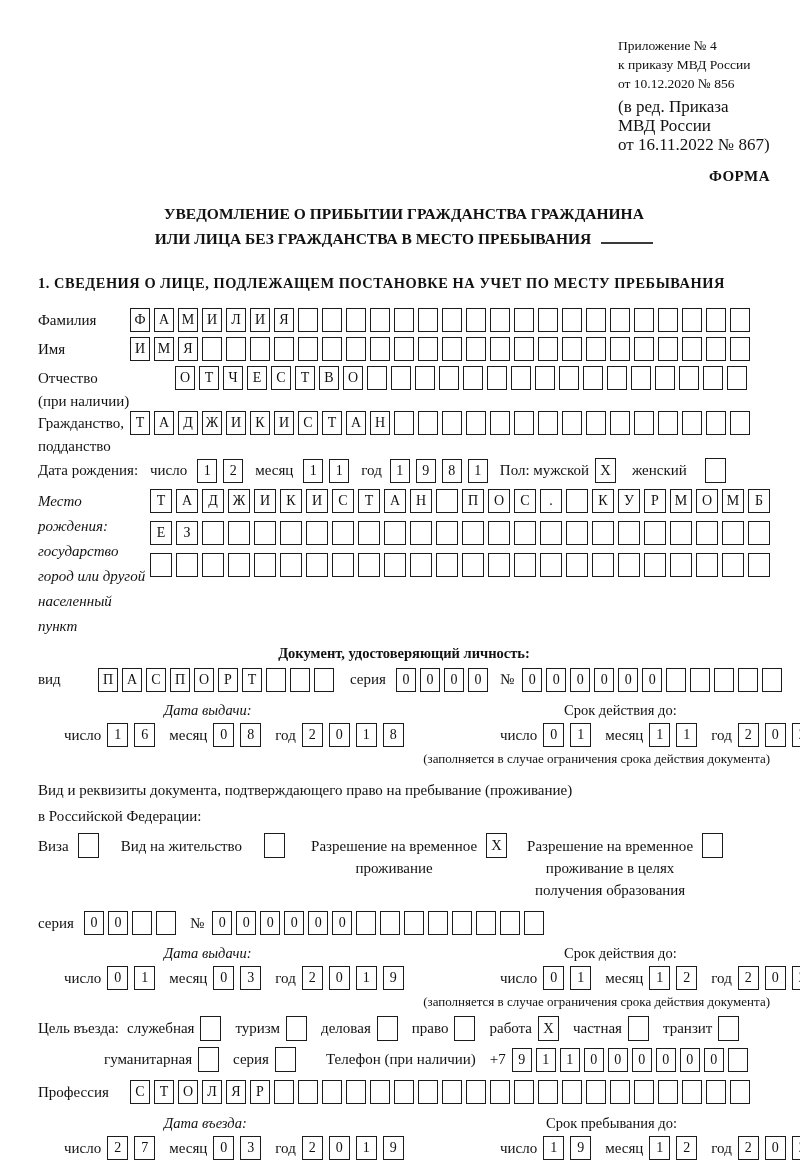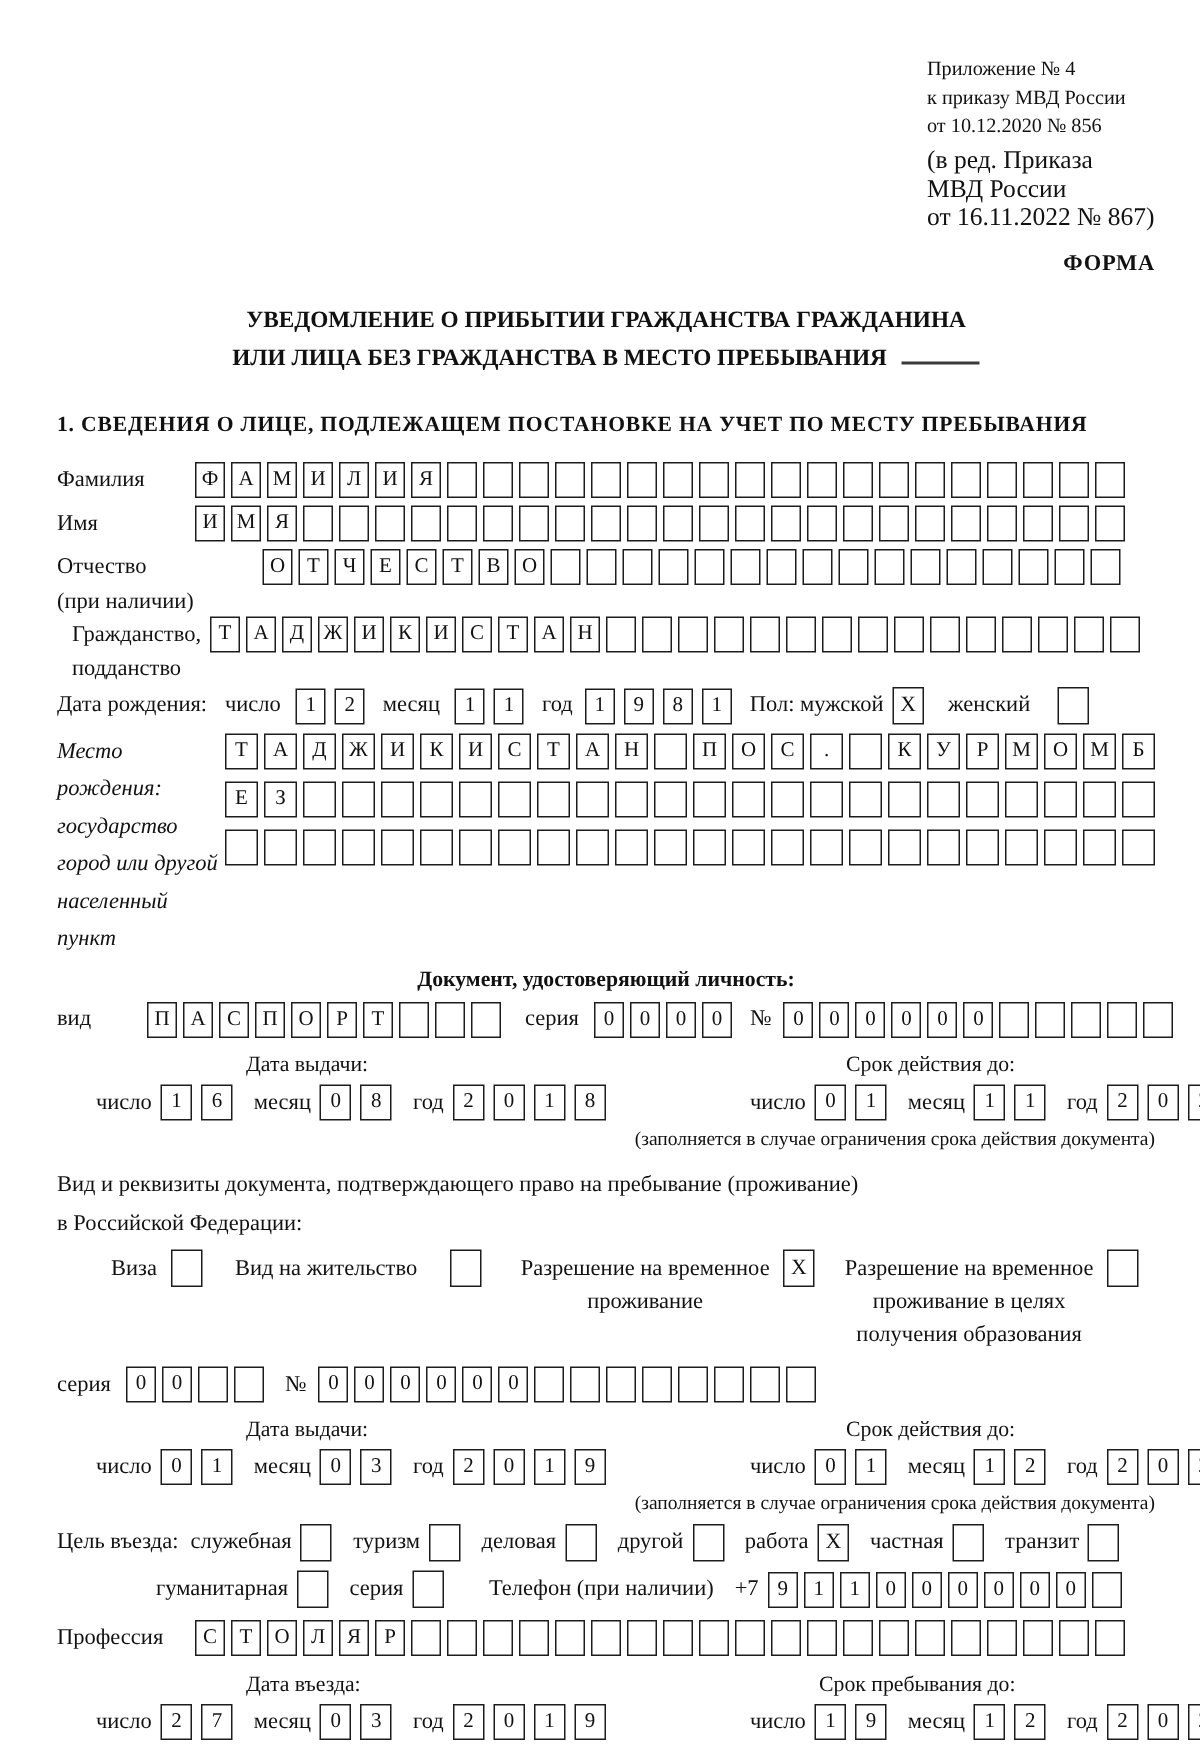--- a/index.html
+++ b/index.html
@@ -41,33 +41,33 @@
         display:flex;align-items:center;justify-content:center;font-size:14.5px;}
 
   
   .doc-header{text-align:center;font-weight:bold;font-size:14.5px;margin-top:6px;}
 
   
   .datesec{display:flex;margin-top:8px;align-items:flex-start;}
   .ds-left{flex:none;width:430px;}
   .ds-right{flex:1;}
   .dhdr{font-size:14.5px;line-height:20px;}
-  .ds-left .dhdr{margin-left:126px;}
+  .ds-left .dhdr{margin-left:126px;font-style:italic;}
   .ds-right .dhdr{margin-left:96px;}
   .dgroup{display:flex;align-items:center;gap:6px;margin-top:3px;}
   .ds-left .dgroup{margin-left:26px;}
   .ds-right .dgroup{margin-left:32px;}
   .dgroup .boxes{gap:6px;}
   .dgroup .cell{width:21px;}
   .note-right{text-align:right;font-size:13px;margin-top:3px;line-height:17px;}
 
   .intro{margin-top:10px;line-height:26px;}
 
   
-  .optrow{display:flex;align-items:flex-start;margin-top:4px;margin-left:36px;}
+  .optrow{display:flex;align-items:flex-start;margin-top:4px;}
   .opt{display:flex;align-items:flex-start;}
   .opt .olbl{line-height:26px;}
   .olines{text-align:center;line-height:22px;padding-top:2px;}
   .optrow .checkbox{margin-left:9px;}
 
   .serialrow{display:flex;align-items:center;margin-top:10px;}
   .serialrow .slbl{margin-right:10px;}
   .serialrow .num{margin:0 8px 0 14px;}
 
   .purpose-row{display:flex;align-items:center;margin-top:6px;}
@@ -192,21 +192,21 @@
         <span class="cell"></span>
         <span class="cell"></span>
         <span class="cell"></span>
         <span class="cell"></span>
         <span class="cell"></span>
         <span class="cell"></span>
         <span class="cell"></span>
       </span>
   </div>
 
-  <div class="frow" style="margin-top:0;margin-left:10px;">
+  <div class="frow" style="margin-top:0;">
     <div class="flabel2" style="width:92px;">
       <div class="l1">Гражданство,</div>
       <div class="l2">подданство</div>
     </div>
     <span class="boxes">
         <span class="cell">Т</span>
         <span class="cell">А</span>
         <span class="cell">Д</span>
         <span class="cell">Ж</span>
         <span class="cell">И</span>
@@ -540,21 +540,21 @@
   <div class="note-right">(заполняется в случае ограничения срока действия документа)</div>
 
   <div class="purpose-row">
     <span class="plbl">Цель въезда:</span>
     <span>служебная</span>
     <span class="checkbox"></span>
     <span>туризм</span>
     <span class="checkbox"></span>
     <span>деловая</span>
     <span class="checkbox"></span>
-    <span>другой</span>
+    <span>право</span>
     <span class="checkbox"></span>
     <span>работа</span>
     <span class="checkbox">X</span>
     <span>частная</span>
     <span class="checkbox"></span>
     <span>транзит</span>
     <span class="checkbox"></span>
   </div>
 
   <div class="purpose-row">

